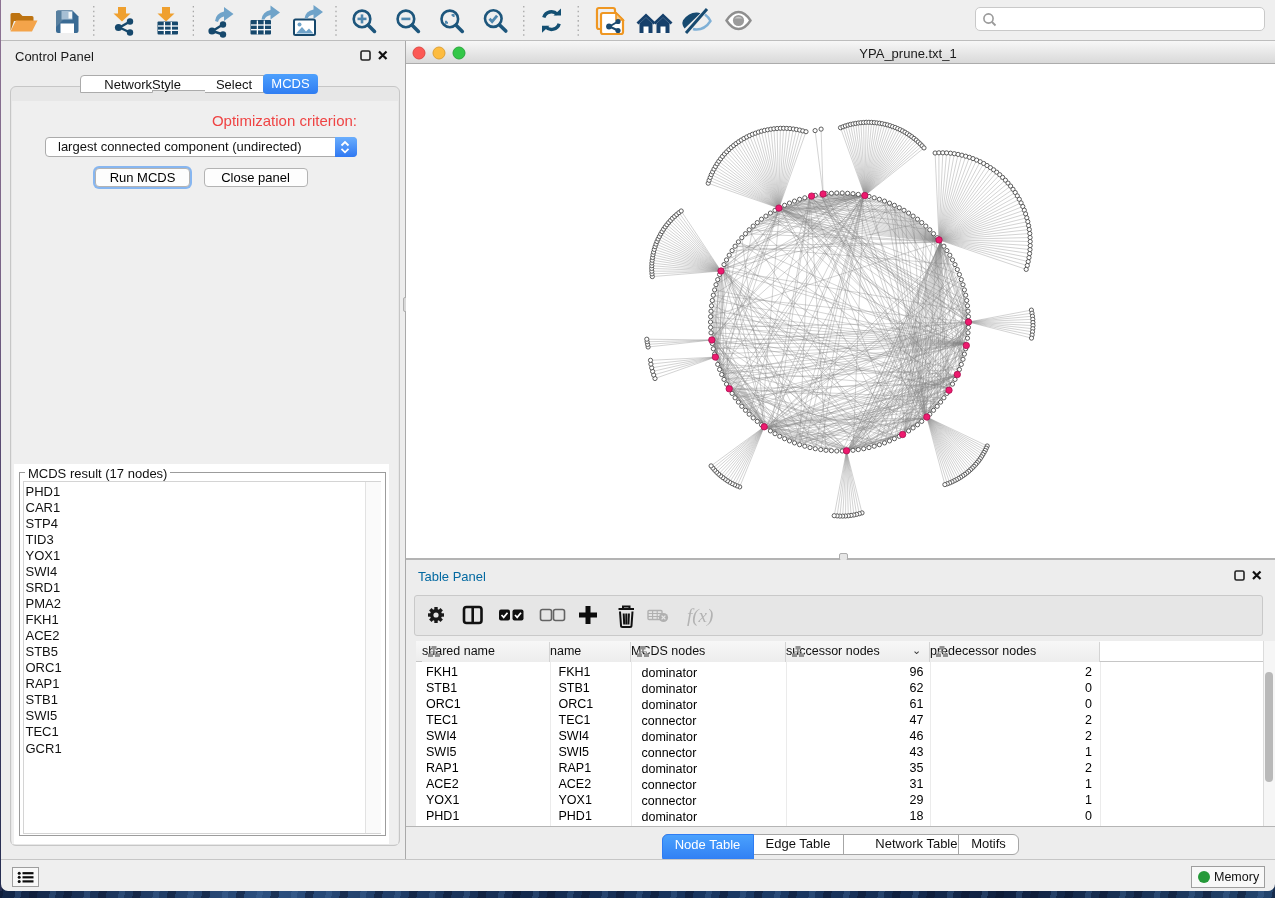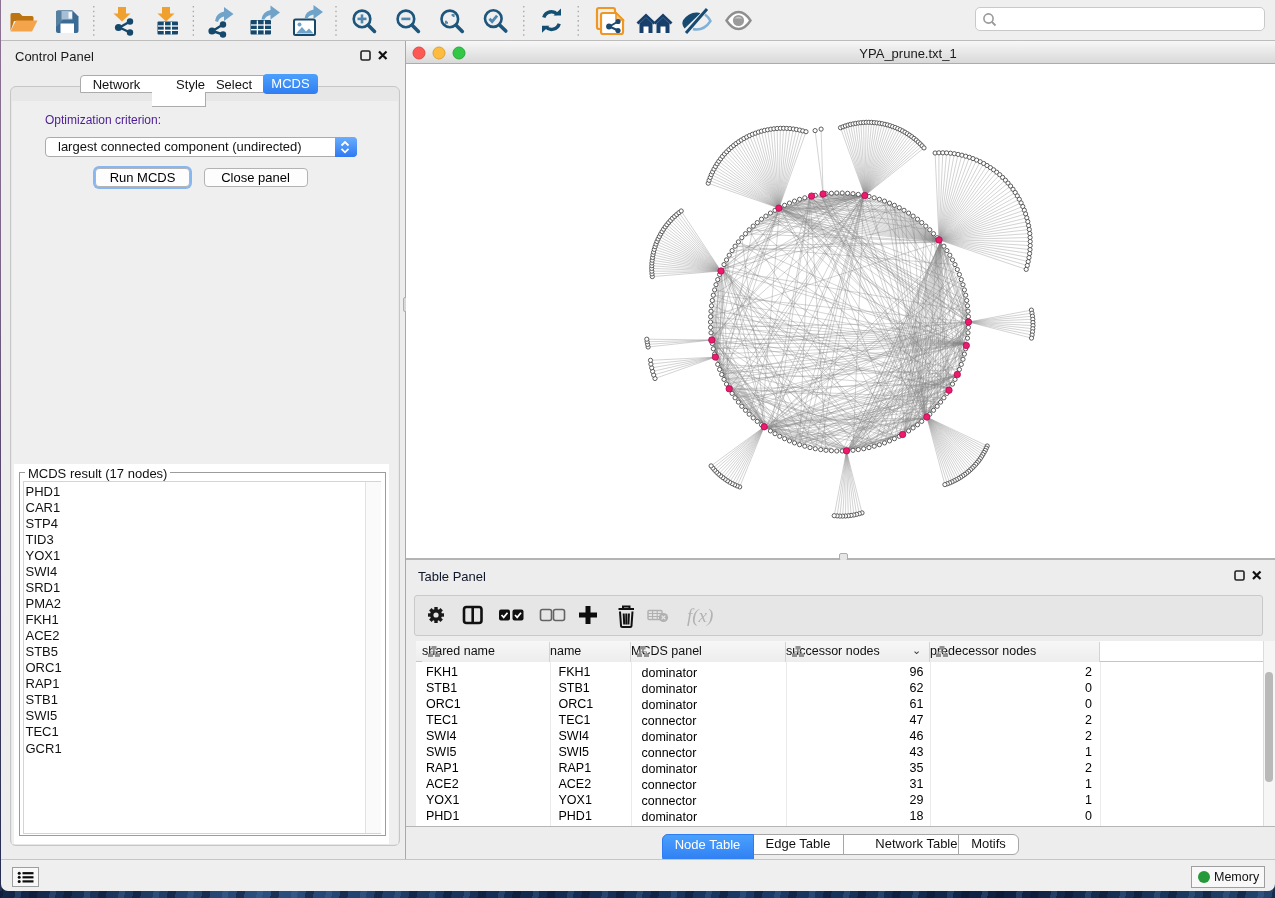--- a/index.html
+++ b/index.html
@@ -143,26 +143,26 @@
 <div class="ab t13" style="left:15px;top:49px;color:#1a1a1a">Control Panel</div>
 <svg class="ab" style="left:360px;top:50px" width="32" height="12" viewBox="0 0 32 12">
  <rect x="1" y="1" width="9" height="9" rx="1.5" fill="none" stroke="#222" stroke-width="1.6"></rect>
  <path d="M19 1.5 L26.5 9 M26.5 1.5 L19 9" stroke="#111" stroke-width="2.2"></path>
 </svg>
 <div class="ab" style="left:402.5px;top:297px;width:6px;height:15px;background:#d8d8d8;border:1px solid #b0b0b0;box-sizing:border-box;border-radius:2px"></div>
 
 <div class="ab" style="left:10px;top:86px;width:390px;height:760px;background:#e7e7e7;border:1px solid #c6c6c6;border-radius:6px;box-sizing:border-box"></div>
 <div class="ab" style="left:12px;top:101px;width:386px;height:743px;background:#efefef"></div>
 
-<div class="ab" style="left:80px;top:75px;width:73px;height:18px;background:#fff;border:1px solid #ababab;border-radius:4px 0 0 0;box-sizing:border-box;text-align:center;font-size:13px;line-height:17px">Network</div>
-<div class="ab" style="left:152px;top:75px;width:54px;height:32px;background:#fff;border:1px solid #ababab;border-left:none;box-sizing:border-box;text-align:right;font-size:13px;line-height:17px">Style</div>
+<div class="ab" style="left:80px;top:75px;width:73px;height:18px;background:#fff;border:1px solid #ababab;border-radius:4px 0 0 0;box-sizing:border-box;text-align:right;font-size:13px;line-height:17px">Network</div>
+<div class="ab" style="left:152px;top:75px;width:54px;height:16px;background:#fff;border:1px solid #ababab;border-left:none;box-sizing:border-box;text-align:left;font-size:13px;line-height:17px">Style</div>
 <div class="ab" style="left:205px;top:75px;width:59px;height:18px;background:#fff;border:1px solid #ababab;border-left:none;box-sizing:border-box;text-align:center;font-size:13px;line-height:17px">Select</div>
 <div class="ab" style="left:263px;top:74px;width:55px;height:20px;background:linear-gradient(#4da0fd,#2f7df2);border-radius:4px;box-sizing:border-box;text-align:center;font-size:13px;line-height:19px;color:#fff">MCDS</div>
 
-<div class="ab" style="left:45px;top:112px;width:312px;text-align:left;color:#4c1d95;font-size:12px;line-height:17px;white-space:nowrap">Optimization criterion:</div>
+<div class="ab" style="left:45px;top:112px;width:312px;text-align:right;color:#ef4444;font-size:15px;line-height:17px;white-space:nowrap">Optimization criterion:</div>
 <div class="ab" style="left:45px;top:137px;width:312px;height:20px;background:#fff;border:1px solid #ababab;border-radius:4px;box-sizing:border-box"></div>
 <div class="ab t13" style="left:58px;top:139px">largest connected component (undirected)</div>
 <div class="ab" style="left:334.5px;top:137px;width:22px;height:20px;background:linear-gradient(#6aaefd,#2f78f2);border-radius:0 4px 4px 0"></div>
 <svg class="ab" style="left:338px;top:140px" width="15" height="15" viewBox="0 0 15 15">
  <path d="M3.5 5.5 L7 2 L10.5 5.5" fill="none" stroke="#fff" stroke-width="1.8"></path>
  <path d="M3.5 8.8 L7 12.3 L10.5 8.8" fill="none" stroke="#fff" stroke-width="1.8"></path>
 </svg>
 
 <div class="ab btn" style="left:95px;top:168px;width:95px;height:19px;line-height:18px;box-shadow:0 0 0 2px rgba(116,171,240,.85)">Run MCDS</div>
 <div class="ab btn" style="left:203.5px;top:168px;width:104px;height:19px;line-height:18px">Close panel</div>
@@ -575,21 +575,21 @@
         <circle cx="323.2" cy="324.8" r="3.2"></circle>
         <circle cx="405.6" cy="132.1" r="3.2"></circle>
       </g>
     </svg>
   </div>
 
 <div class="ab" style="left:406px;top:558px;width:869px;height:2px;background:#b3b3b3"></div>
 <div class="ab" style="left:838.5px;top:552.5px;width:9px;height:8px;background:#e6e6e6;border:1px solid #adadad;border-radius:2px;box-sizing:border-box"></div>
 
 <div class="ab" style="left:406px;top:560px;width:869px;height:299px;background:#ededed"></div>
-<div class="ab t13" style="left:418px;top:569px;color:#0f172a">Table Panel</div>
+<div class="ab t13" style="left:418px;top:569px;color:#0369a1">Table Panel</div>
 <svg class="ab" style="left:1234px;top:570px" width="32" height="12" viewBox="0 0 32 12">
  <rect x="1" y="1" width="9" height="9" rx="1.5" fill="none" stroke="#222" stroke-width="1.6"></rect>
  <path d="M19 1.5 L26.5 9 M26.5 1.5 L19 9" stroke="#111" stroke-width="2.2"></path>
 </svg>
 <div class="ab" style="left:414px;top:595px;width:849px;height:41px;background:#e6e6e6;border:1px solid #c9c9c9;border-radius:3px;box-sizing:border-box"></div>
 <svg class="ab" style="left:414px;top:595px" width="330" height="41" viewBox="0 0 330 41">
 
  <g fill="#1a1a1a">
   <circle cx="22" cy="20" r="6"></circle>
   <g stroke="#1a1a1a" stroke-width="3.4">
@@ -638,21 +638,21 @@
  <text x="273" y="27" font-family="Liberation Serif, serif" font-style="italic" font-size="19" fill="#b3b3b3">f(x)</text>
 </svg>
 
 <div class="ab" style="left:415.5px;top:641px;width:847.5px;height:185px;background:#fff"></div>
 <div class="ab" style="left:415.5px;top:641px;width:684.5px;height:21px;background:linear-gradient(#f7f7f7,#ededed);box-sizing:border-box"></div>
 <div class="ab" style="left:415.5px;top:661px;width:847.5px;height:1px;background:#c6c6c6"></div>
 <div class="ab" style="left:406px;top:826px;width:869px;height:1px;background:#b5b5b5"></div>
 
 <div class="ab hc" style="left:422px;width:128px">shared name</div>
 <div class="ab hc" style="left:550px;width:81px">name</div>
-<div class="ab hc" style="left:631px;width:155px">MCDS panel</div>
+<div class="ab hc" style="left:631px;width:155px">MCDS nodes</div>
 <div class="ab hc" style="left:786px;width:144px">successor nodes</div>
 <div class="ab" style="left:912px;top:644px;font-size:11px;color:#333">⌄</div>
 <div class="ab hc" style="left:930px;width:170px">predecessor nodes</div>
 <svg class="ab" style="left:428px;top:646px" width="680" height="12" viewBox="0 0 680 12">
  <g fill="#909090">
   <path d="M3.5 0 h5 v3.5 h-5 Z M0 7.5 h5 V11 H0 Z M7 7.5 h5 V11 H7 Z"></path>
   <path d="M5.5 3 v2 M2.5 7.8 v-2 h7 v2" fill="none" stroke="#909090" stroke-width="1"></path>
  </g>
  <g fill="#909090" transform="translate(209,0)">
   <path d="M3.5 0 h5 v3.5 h-5 Z M0 7.5 h5 V11 H0 Z M7 7.5 h5 V11 H7 Z"></path>

